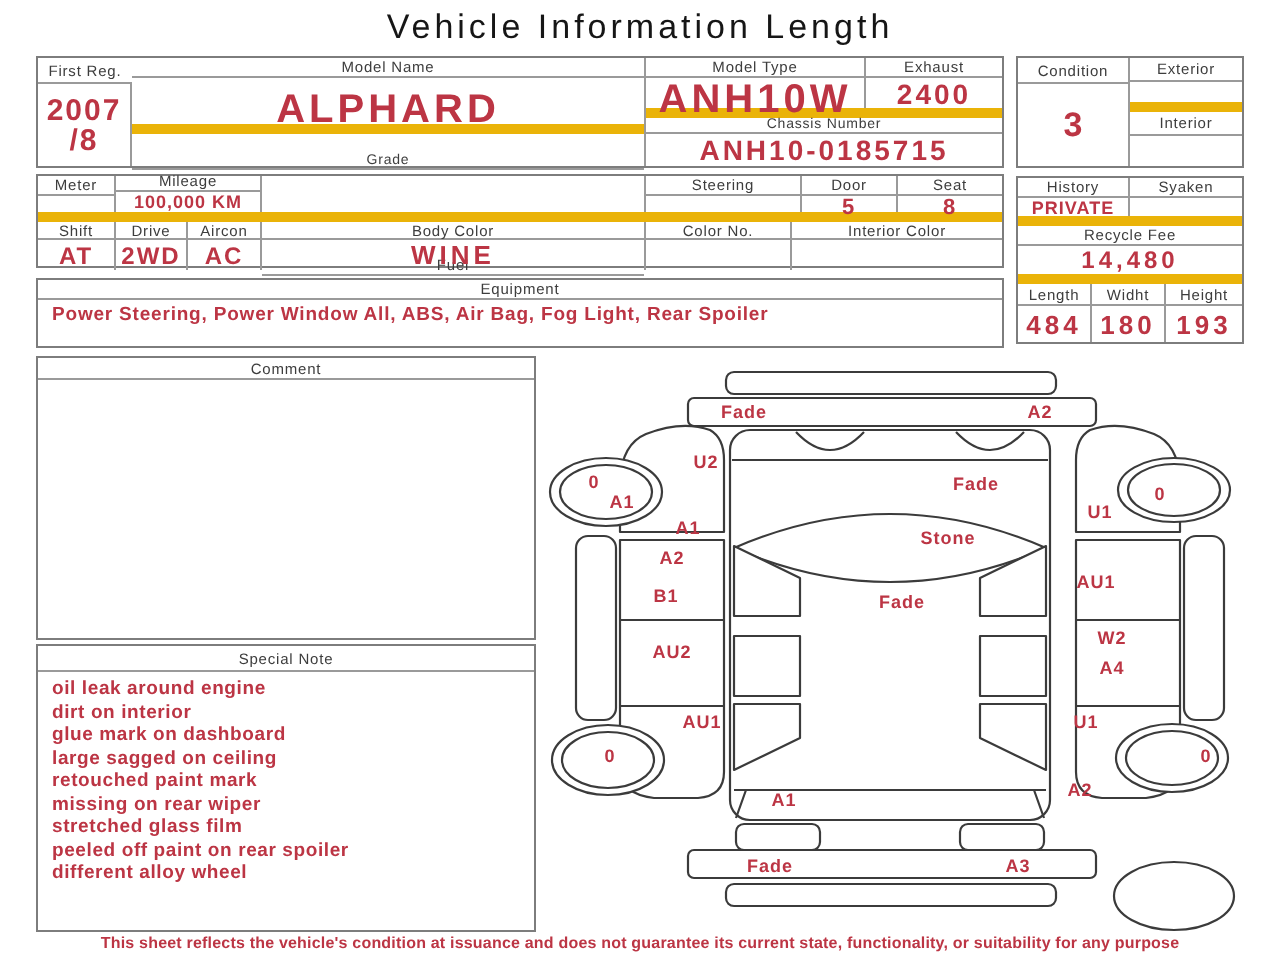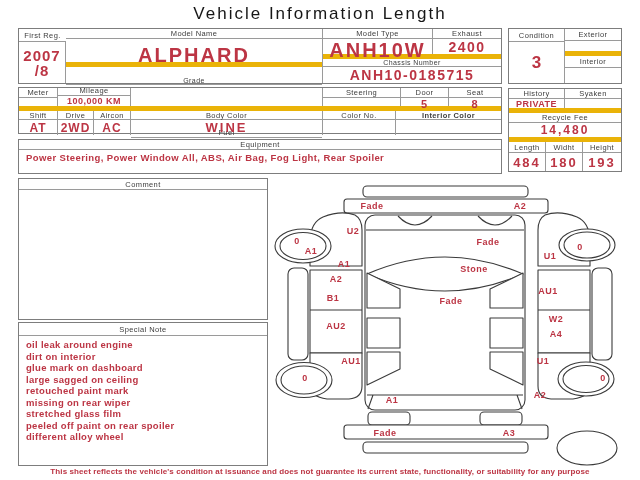--- a/index.html
+++ b/index.html
@@ -142,21 +142,21 @@
       </div>
       <div class="col br" style="width:192px;">
         <div class="hdr" style="height:9px;">Body Color</div>
         <div class="val fs13" style="flex:1;">WINE</div>
       </div>
       <div class="col br" style="width:73px;">
         <div class="hdr" style="height:9px;">Color No.</div>
         <div class="val fs11" style="flex:1;"></div>
       </div>
       <div class="col" style="flex:1;">
-        <div class="hdr" style="height:9px;font-weight:bold;">Interior Color</div>
+        <div class="hdr" style="height:9px;">Interior Color</div>
         <div class="val fs11" style="flex:1;"></div>
       </div>
     </div>
   </div>
 
   <div class="box col" style="left:508px; top:88px; width:114px; height:84px;">
     <div class="row bb" style="height:24px;">
       <div class="col br" style="width:56px;">
         <div class="hdr" style="height:10px;">History</div>
         <div class="val fs9" style="flex:1;">PRIVATE</div>

